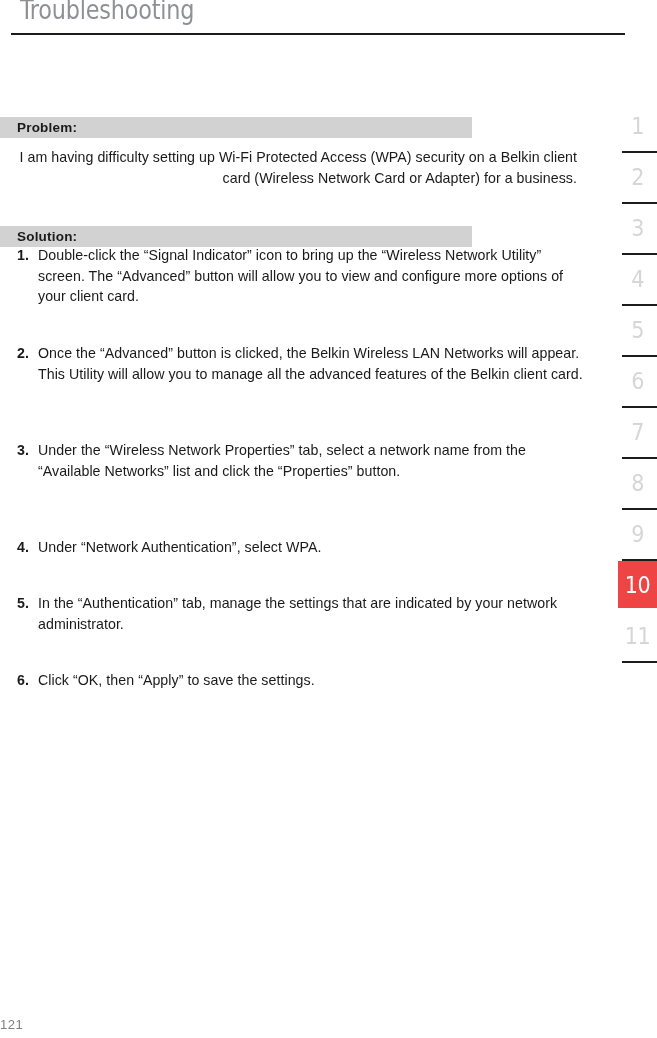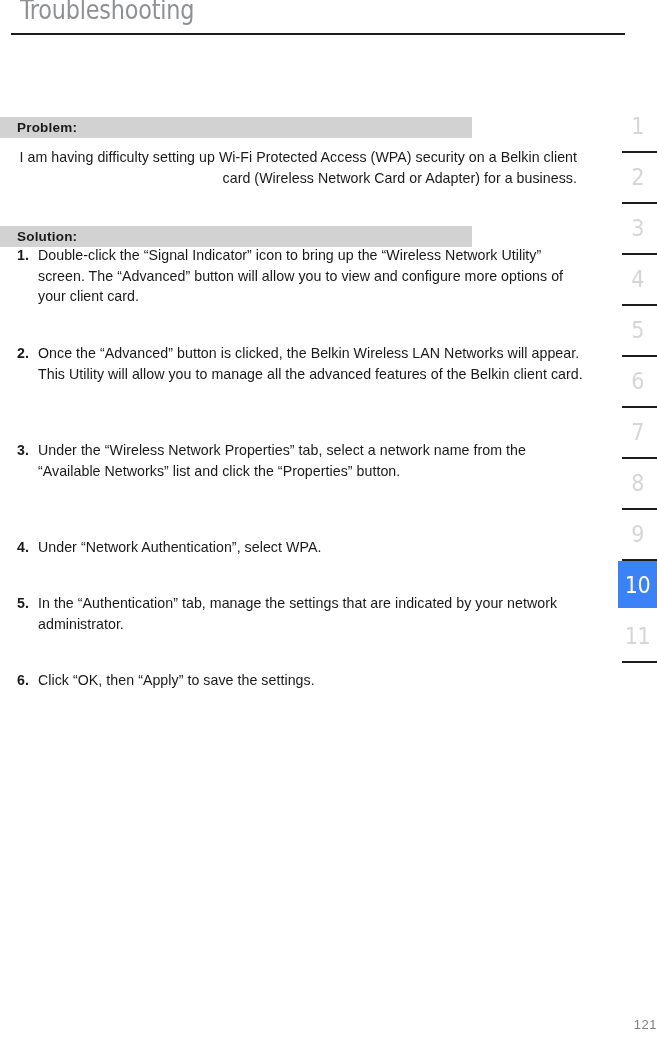--- a/index.html
+++ b/index.html
@@ -133,39 +133,39 @@
     display: flex;
     align-items: center;
     justify-content: center;
     font-family: "DejaVu Sans Condensed", "Liberation Sans Narrow", "Liberation Sans", sans-serif;
     font-size: 23px;
     font-weight: 400;
     color: #d6d6d6;
     letter-spacing: -0.5px;
   }
   .side-item.active .side-num {
-    background: #3b82f6;
+    background: #ef4444;
     color: #ffffff;
   }
   .side-rule {
     position: absolute;
     left: 4px;
     bottom: 0;
     width: 35px;
     height: 2px;
     background: #1c1c1c;
   }
 
   
   .footer-page-number {
     position: absolute;
     left: 0;
     top: 1017px;
     width: 657px;
-    text-align: right;
+    text-align: left;
     font-size: 13px;
     color: #808080;
     letter-spacing: 0.5px;
   }
 </style>
 </head>
 <body>
 
 <div class="page">
 

